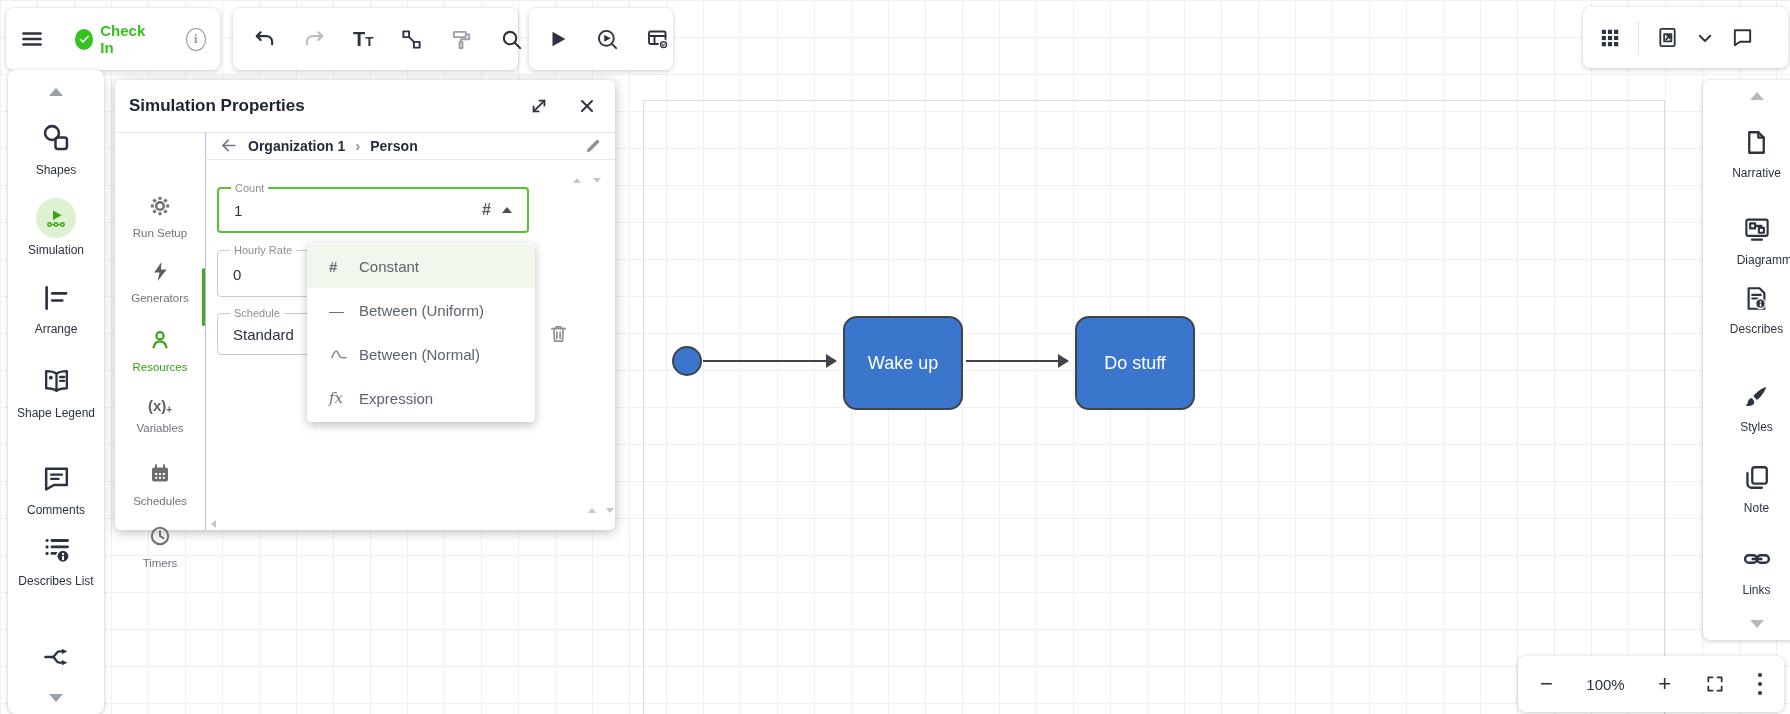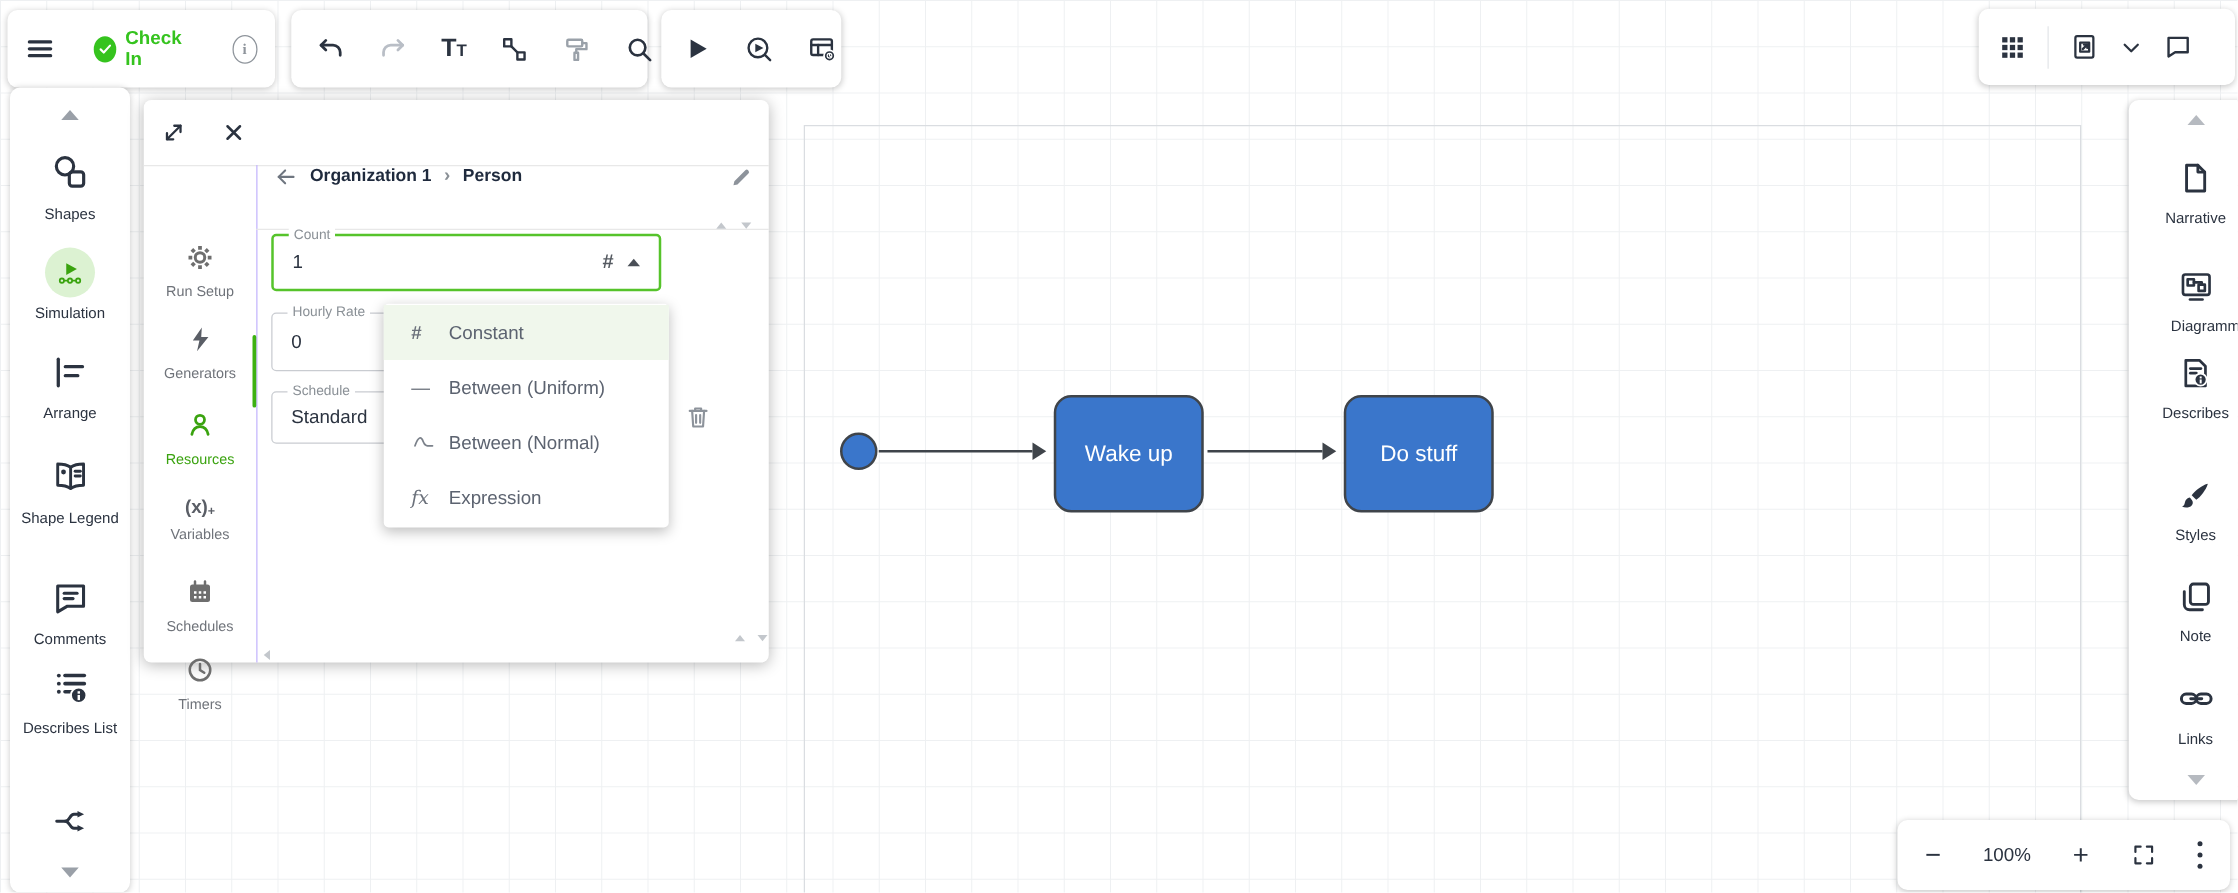--- a/index.html
+++ b/index.html
@@ -25,21 +25,21 @@
   .rail-item .lbl{font-size:12px;color:#2b3340;line-height:15px;margin-top:5px;}
   
   .panel{position:absolute;left:115px;top:80px;width:500px;height:450px;background:#fff;border-radius:6px;box-shadow:0 2px 12px rgba(0,0,0,.28);}
   .panel-titlebar{display:flex;align-items:center;height:52px;padding:0 18px 0 14px;border-bottom:1px solid #e8e8e8;}
   .panel-title{flex:1;font-size:17px;font-weight:bold;color:#1c2433;}
   .tabrail{position:absolute;left:0;top:52px;bottom:0;width:90px;border-right:1px solid #c4b5fd;}
   .tab{position:absolute;left:0;width:90px;text-align:center;cursor:pointer;}
   .tab .tlbl{font-size:11.5px;color:#6f737a;margin-top:5px;line-height:13px;}
   .tab.active .tlbl{color:#3aa30f;}
   .active-bar{position:absolute;left:87px;width:3px;top:188px;height:58px;background:#3db112;border-radius:2px;}
-  .bcrumb{position:absolute;left:90px;top:52px;right:0;height:52px;display:flex;align-items:flex-start;padding-left:14px;border-bottom:1px solid #e8e8e8;box-sizing:border-box;}
+  .bcrumb{position:absolute;left:90px;top:52px;right:0;height:28px;display:flex;align-items:center;padding-left:14px;border-bottom:1px solid #e8e8e8;box-sizing:border-box;}
   .bcrumb .crumb{font-size:14px;font-weight:bold;color:#1f2a3d;margin:0 10px;}
   .field{position:absolute;left:102px;width:312px;border:1px solid #c9ccd1;border-radius:4px;background:#fff;box-sizing:border-box;}
   .field .flabel{position:absolute;top:-7px;left:12px;background:#fff;padding:0 4px;font-size:11px;color:#8a9096;line-height:13px;}
   .field .fvalue{position:absolute;left:15px;top:50%;transform:translateY(-50%);font-size:15px;color:#2b3340;}
   .field.green{border:2px solid #56c32b;}
   .hash{font-size:16px;color:#555a61;font-weight:bold;}
   .caret-up{width:0;height:0;border-left:5.5px solid transparent;border-right:5.5px solid transparent;border-bottom:6.5px solid #4a4f57;}
   .dropdown{position:absolute;left:192px;top:163px;width:228px;height:178px;background:#fff;border-radius:4px;box-shadow:0 3px 10px rgba(0,0,0,.25);z-index:6;padding-top:1px;}
   .drow{display:flex;align-items:center;height:44px;padding-left:22px;cursor:pointer;}
   .drow.sel{background:#f0f7ec;}
@@ -308,20 +308,21 @@
       </div>
     <div class="edge-line" style="left:966px;top:359.5px;width:92px;"></div>
     <div class="edge-head" style="left:1058px;top:354px;"></div>
     <div class="node" style="left:1075px;top:316px;">
         <span>Do stuff</span>
       </div>
   </div>
 
   <div class="panel">
     <div class="panel-titlebar">
+      <div class="panel-title">Simulation Properties</div>
       <div class="btn" style="margin-right:28px;">
         <svg width="20" height="20" viewBox="0 0 24 24">
             <g class="sic" style="stroke-width:2.2;">
               <path d="M5.5 18.5 18.5 5.5"></path>
               <path d="M12.5 5.5h6v6"></path>
               <path d="M11.5 18.5h-6v-6"></path>
             </g>
           </svg>
       </div>
       <div class="btn">

